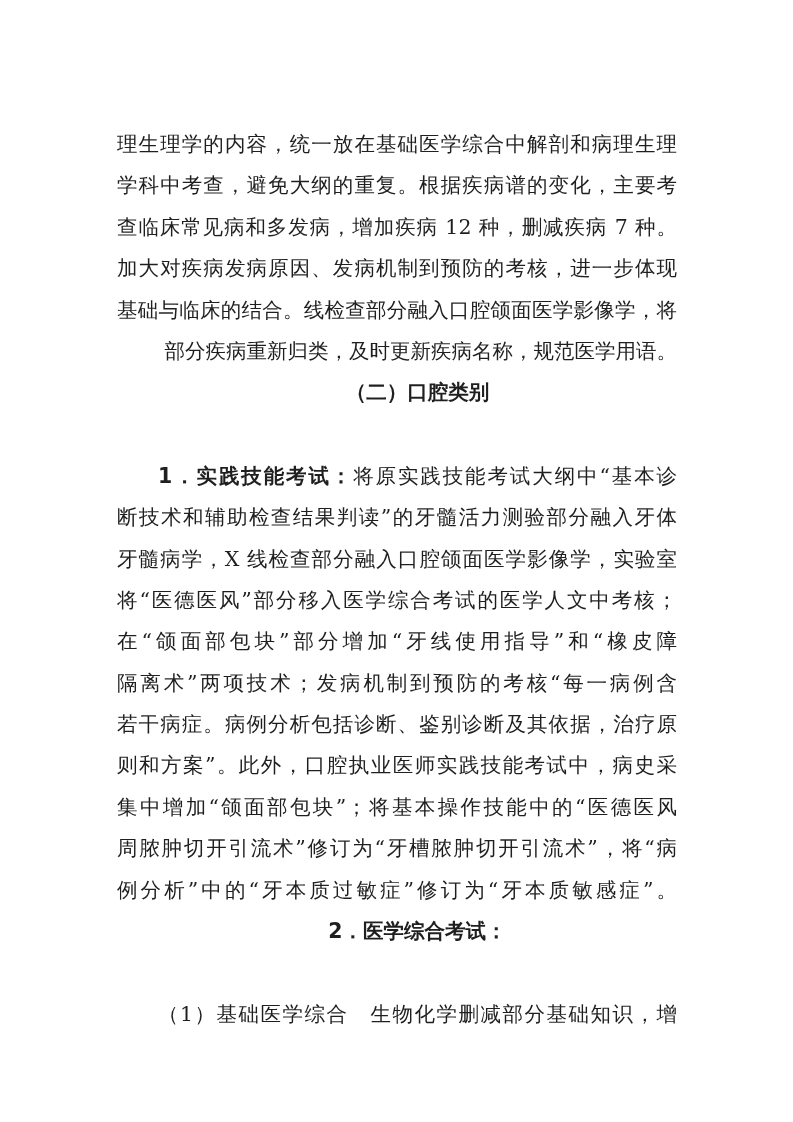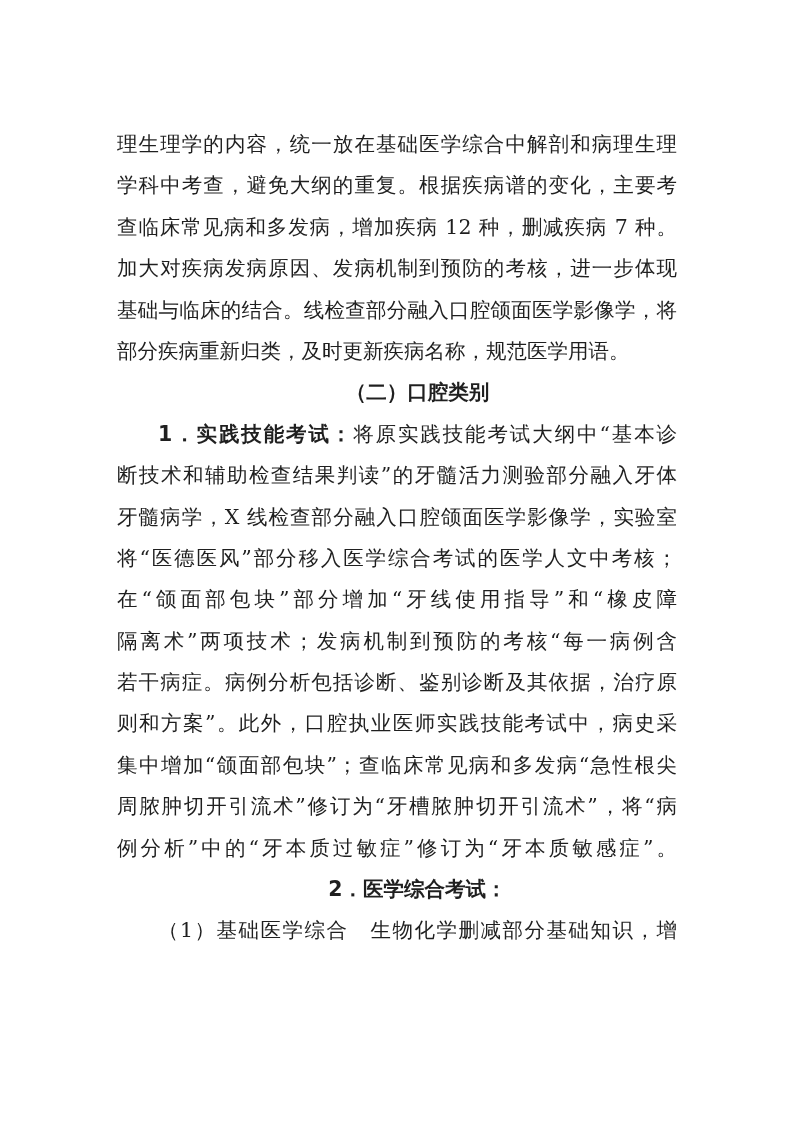--- a/index.html
+++ b/index.html
@@ -15,28 +15,29 @@
     left: 117px;
     top: 124px;
     width: 560px;
   }
   .line {
     font-family: "DejaVu Serif", "Liberation Serif", serif;
     font-size: 20.5px;
     line-height: 41.4px;
     height: 41.4px;
     color: #1f1f1f;
-    text-align: left;
+    text-align: right;
   }
   .line.justify {
     text-align: justify;
     text-align-last: justify;
   }
   .line.indent {
     padding-left: 41px;
+    margin-top: 42px;
   }
   .line.heading {
     font-weight: 700;
     font-family: "DejaVu Sans", "Liberation Sans", sans-serif;
     padding-left: 41px;
     text-align: center;
   }
   .lead {
     font-weight: 700;
     font-family: "DejaVu Sans", "Liberation Sans", sans-serif;
@@ -55,19 +56,19 @@
       <div class="line">部分疾病重新归类，及时更新疾病名称，规范医学用语。</div>
       <div class="line heading">（二）口腔类别</div>
       <div class="line justify indent"><span class="lead">1．实践技能考试：</span><span>将原实践技能考试大纲中“基本诊</span></div>
       <div class="line justify">断技术和辅助检查结果判读”的牙髓活力测验部分融入牙体</div>
       <div class="line justify">牙髓病学，X 线检查部分融入口腔颌面医学影像学，实验室</div>
       <div class="line justify">将“医德医风”部分移入医学综合考试的医学人文中考核；</div>
       <div class="line justify">在“颌面部包块”部分增加“牙线使用指导”和“橡皮障</div>
       <div class="line justify">隔离术”两项技术；发病机制到预防的考核“每一病例含</div>
       <div class="line justify">若干病症。病例分析包括诊断、鉴别诊断及其依据，治疗原</div>
       <div class="line justify">则和方案”。此外，口腔执业医师实践技能考试中，病史采</div>
-      <div class="line justify">集中增加“颌面部包块”；查临床常见病和多发病“急性根尖</div>
+      <div class="line justify">集中增加“颌面部包块”；将基本操作技能中的“医德医风</div>
       <div class="line justify">周脓肿切开引流术”修订为“牙槽脓肿切开引流术”，将“病</div>
       <div class="line justify">例分析”中的“牙本质过敏症”修订为“牙本质敏感症”。</div>
       <div class="line heading">2．医学综合考试：</div>
       <div class="line justify indent">（1）基础医学综合　生物化学删减部分基础知识，增</div>
     </div>
 </div>
 
 </body></html>

